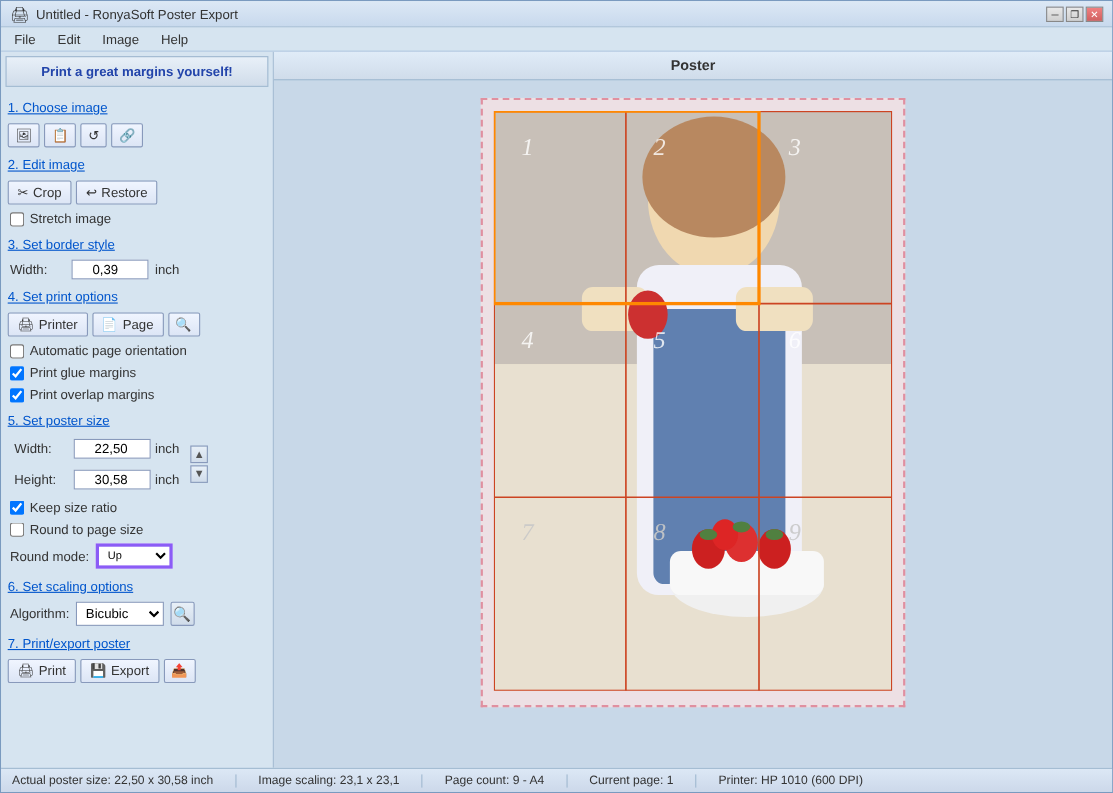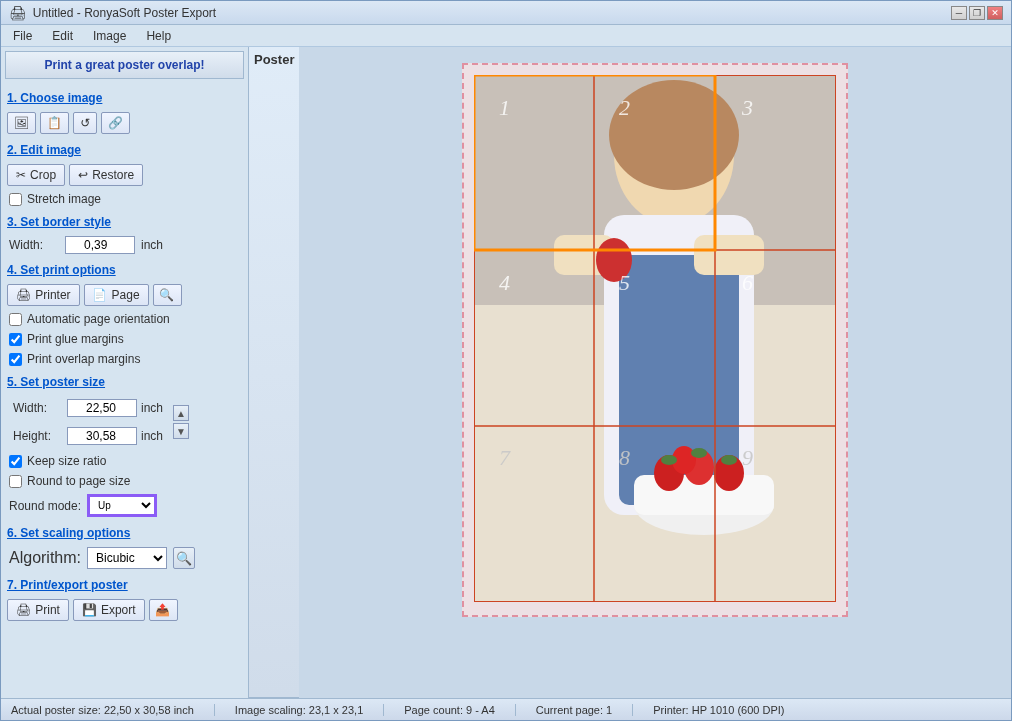--- a/index.html
+++ b/index.html
@@ -15,44 +15,44 @@
     .menu-bar { background: #d6e4f0; padding: 2px 4px; display: flex; gap: 4px; border-bottom: 1px solid #b0c8e0; height: 22px; }
     .menu-item { padding: 2px 8px; cursor: pointer; color: #333; }
     
     .main-content { display: flex; flex: 1; overflow: hidden; }
     
     
     .left-panel { width: 248px; background: #d6e4f0; border-right: 1px solid #a0b8d0; padding: 4px; display: flex; flex-direction: column; overflow-y: auto; }
     
     .panel-header { background: linear-gradient(to bottom, #e8f0f8, #d0dcea); text-align: center; padding: 6px; font-weight: bold; font-size: 12px; color: #2244aa; border: 1px solid #a0b8d0; margin-bottom: 6px; }
     
-    .section-title { color: #0055cc; font-weight: bold; margin: 6px 2px 4px 2px; font-size: 12px; }
+    .section-title { color: #0055cc; font-weight: normal; margin: 6px 2px 4px 2px; font-size: 12px; }
     .section-title.underline { text-decoration: underline; cursor: pointer; }
     
     .btn-row { display: flex; gap: 4px; margin: 3px 2px; }
     .tool-btn { display: flex; align-items: center; gap: 4px; padding: 3px 8px; background: linear-gradient(to bottom, #f0f5ff, #dce5f5); border: 1px solid #8899bb; cursor: pointer; border-radius: 2px; font-size: 12px; color: #333; }
     
     .checkbox-row { display: flex; align-items: center; gap: 5px; margin: 3px 4px; }
     .checkbox-row input[type=checkbox] { width: 13px; height: 13px; }
     .checkbox-row label { font-size: 12px; color: #333; }
     
     .field-row { display: flex; align-items: center; gap: 6px; margin: 3px 4px; }
     .field-label { font-size: 12px; color: #333; width: 50px; }
     .field-input { width: 70px; padding: 1px 18px; border: 1px solid #8899bb; background: white; font-size: 12px; }
     .field-unit { font-size: 12px; color: #333; }
     
     .scrollbar-btn { width: 16px; height: 16px; background: linear-gradient(to bottom, #e8f0f8, #d0dcea); border: 1px solid #8899bb; display: flex; align-items: center; justify-content: center; cursor: pointer; font-size: 10px; color: #555; }
     
     .algo-row { display: flex; align-items: center; gap: 6px; margin: 3px 4px; }
-    .algo-label { font-size: 16px; color: #333; }
+    .algo-label { font-size: 12px; color: #333; }
     .algo-select { padding: 2px 4px; border: 1px solid #8899bb; background: white; font-size: 12px; width: 80px; }
     .zoom-btn { width: 22px; height: 22px; background: linear-gradient(to bottom, #e8f0f8, #d0dcea); border: 1px solid #8899bb; cursor: pointer; display: flex; align-items: center; justify-content: center; border-radius: 2px; }
     
     
-    .right-panel { flex: 1; background: #c8d8e8; display: flex; flex-direction: row; }
+    .right-panel { flex: 1; background: #c8d8e8; display: flex; flex-direction: column; }
     .poster-header { background: linear-gradient(to bottom, #e0ecf8, #d0dcea); text-align: center; padding: 5px; font-weight: bold; font-size: 13px; color: #333; border-bottom: 1px solid #a0b8d0; }
     
     .poster-canvas { flex: 1; display: flex; align-items: flex-start; justify-content: center; padding: 16px; overflow: auto; }
     
     .poster-area { position: relative; }
     
     
     .status-bar { background: linear-gradient(to bottom, #dce8f5, #ccd8ea); border-top: 1px solid #a0b8d0; padding: 3px 10px; display: flex; gap: 20px; font-size: 11px; color: #333; height: 22px; align-items: center; }
     .status-item { padding-right: 20px; border-right: 1px solid #a0b8d0; }
     .status-item:last-child { border-right: none; }
@@ -86,21 +86,21 @@
     <span class="menu-item">File</span>
     <span class="menu-item">Edit</span>
     <span class="menu-item">Image</span>
     <span class="menu-item">Help</span>
   </div>
 
   <div class="main-content">
 
     <div class="left-panel">
 
-      <div class="panel-header">Print a great poster overlap!</div>
+      <div class="panel-header">Print a great margins yourself!</div>
 
       <div class="section-title underline">1. Choose image</div>
       <div class="btn-row">
         <button class="tool-btn" style="padding:3px 6px;">
           <span>🖼</span>
         </button>
         <button class="tool-btn" style="padding:3px 6px;">
           <span>📋</span>
         </button>
         <button class="tool-btn" style="padding:3px 6px;">

